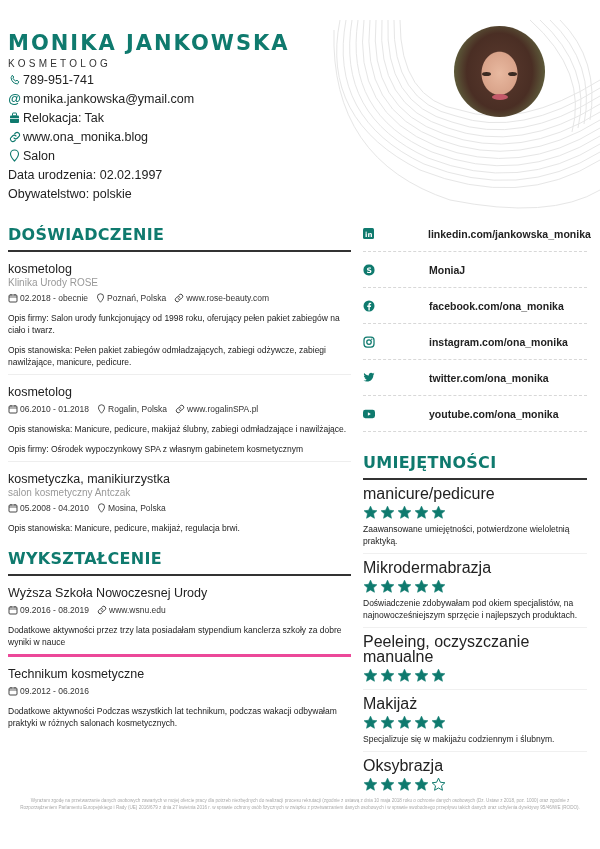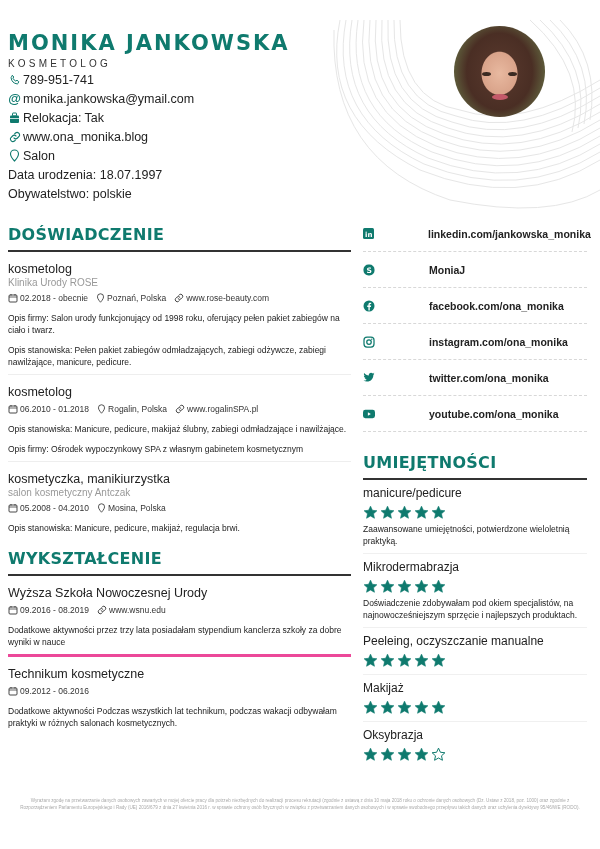--- a/index.html
+++ b/index.html
@@ -38,21 +38,21 @@
 
     .edu { padding: 10px 0 6px 0; border-bottom: 3px solid #ec4899; }
     .edu:last-child { border-bottom: none; }
 
     .social-item { display: flex; align-items: center; height: 36px; border-bottom: 1px dashed #d8d8d8; font-size: 10.5px; font-weight: bold; color: #222; gap: 47px; }
     .social-item .si { width: 12px; height: 12px; margin-right: 7px; display: inline-flex; align-items: center; justify-content: center; }
 
     .skills-section { margin-top: 20px; }
     .skill { padding: 6px 0 6px 0; border-bottom: 1px solid #f0f0f0; }
     .skill:last-child { border-bottom: none; }
-    .skill-name { font-size: 12px; color: #222; line-height: 15px; }
+    .skill-name { font-size: 16px; color: #222; line-height: 15px; }
     .stars { display: flex; gap: 2px; margin-top: 3px; height: 16px; align-items: center; }
     .star { width: 15px; height: 15px; }
     .skill-desc { font-size: 8.5px; color: #222; line-height: 12px; margin-top: 3px; }
 
     .footer { position: absolute; left: 14px; top: 797px; width: 572px; text-align: center; font-size: 4.6px; line-height: 7px; color: #aaa; }
   </style>
 </head>
 <body>
 
 <svg class="bg-swirl" viewBox="0 0 300 220">
@@ -111,21 +111,21 @@
     <span>www.ona_monika.blog</span>
   </div>
   <div class="contact-line">
     <span class="ic">
       <svg width="11" height="13" viewBox="0 0 22 26">
           <path d="M11 24s-8-8.5-8-14a8 8 0 0116 0c0 5.5-8 14-8 14z" fill="none" stroke="#0f7a6e" stroke-width="2.2"></path>
         </svg>
     </span>
     <span>Salon</span>
   </div>
-  <div class="contact-line plain">Data urodzenia: 18.07.1997</div>
+  <div class="contact-line plain">Data urodzenia: 02.02.1997</div>
   <div class="contact-line plain">Obywatelstwo: polskie</div>
 </div>
 
 <div class="photo">
   <span class="eye" style="left:28px;"></span>
   <span class="eye" style="left:54px;"></span>
   <span class="lips"></span>
 </div>
 
 <div class="left">
@@ -420,20 +420,21 @@
             <svg viewBox="0 0 24 24" class="star">
               <path d="M12 1.8l3 6.6 7.2.8-5.4 4.9 1.5 7.1L12 17.6 5.7 21.2l1.5-7.1L1.8 9.2 9 8.4z" fill="#0f7a6e" stroke="#0f7a6e" stroke-width="1" stroke-linejoin="round"></path>
             </svg>
             <svg viewBox="0 0 24 24" class="star">
               <path d="M12 1.8l3 6.6 7.2.8-5.4 4.9 1.5 7.1L12 17.6 5.7 21.2l1.5-7.1L1.8 9.2 9 8.4z" fill="#0f7a6e" stroke="#0f7a6e" stroke-width="1" stroke-linejoin="round"></path>
             </svg>
             <svg viewBox="0 0 24 24" class="star">
               <path d="M12 1.8l3 6.6 7.2.8-5.4 4.9 1.5 7.1L12 17.6 5.7 21.2l1.5-7.1L1.8 9.2 9 8.4z" fill="#0f7a6e" stroke="#0f7a6e" stroke-width="1" stroke-linejoin="round"></path>
             </svg>
           </div>
+          <div class="skill-desc">Specjalizuje się w makijażu codziennym i ślubnym.</div>
         </div>
         <div class="skill">
           <div class="skill-name">Oksybrazja</div>
           <div class="stars">
             <svg viewBox="0 0 24 24" class="star">
               <path d="M12 1.8l3 6.6 7.2.8-5.4 4.9 1.5 7.1L12 17.6 5.7 21.2l1.5-7.1L1.8 9.2 9 8.4z" fill="#0f7a6e" stroke="#0f7a6e" stroke-width="1" stroke-linejoin="round"></path>
             </svg>
             <svg viewBox="0 0 24 24" class="star">
               <path d="M12 1.8l3 6.6 7.2.8-5.4 4.9 1.5 7.1L12 17.6 5.7 21.2l1.5-7.1L1.8 9.2 9 8.4z" fill="#0f7a6e" stroke="#0f7a6e" stroke-width="1" stroke-linejoin="round"></path>
             </svg>

